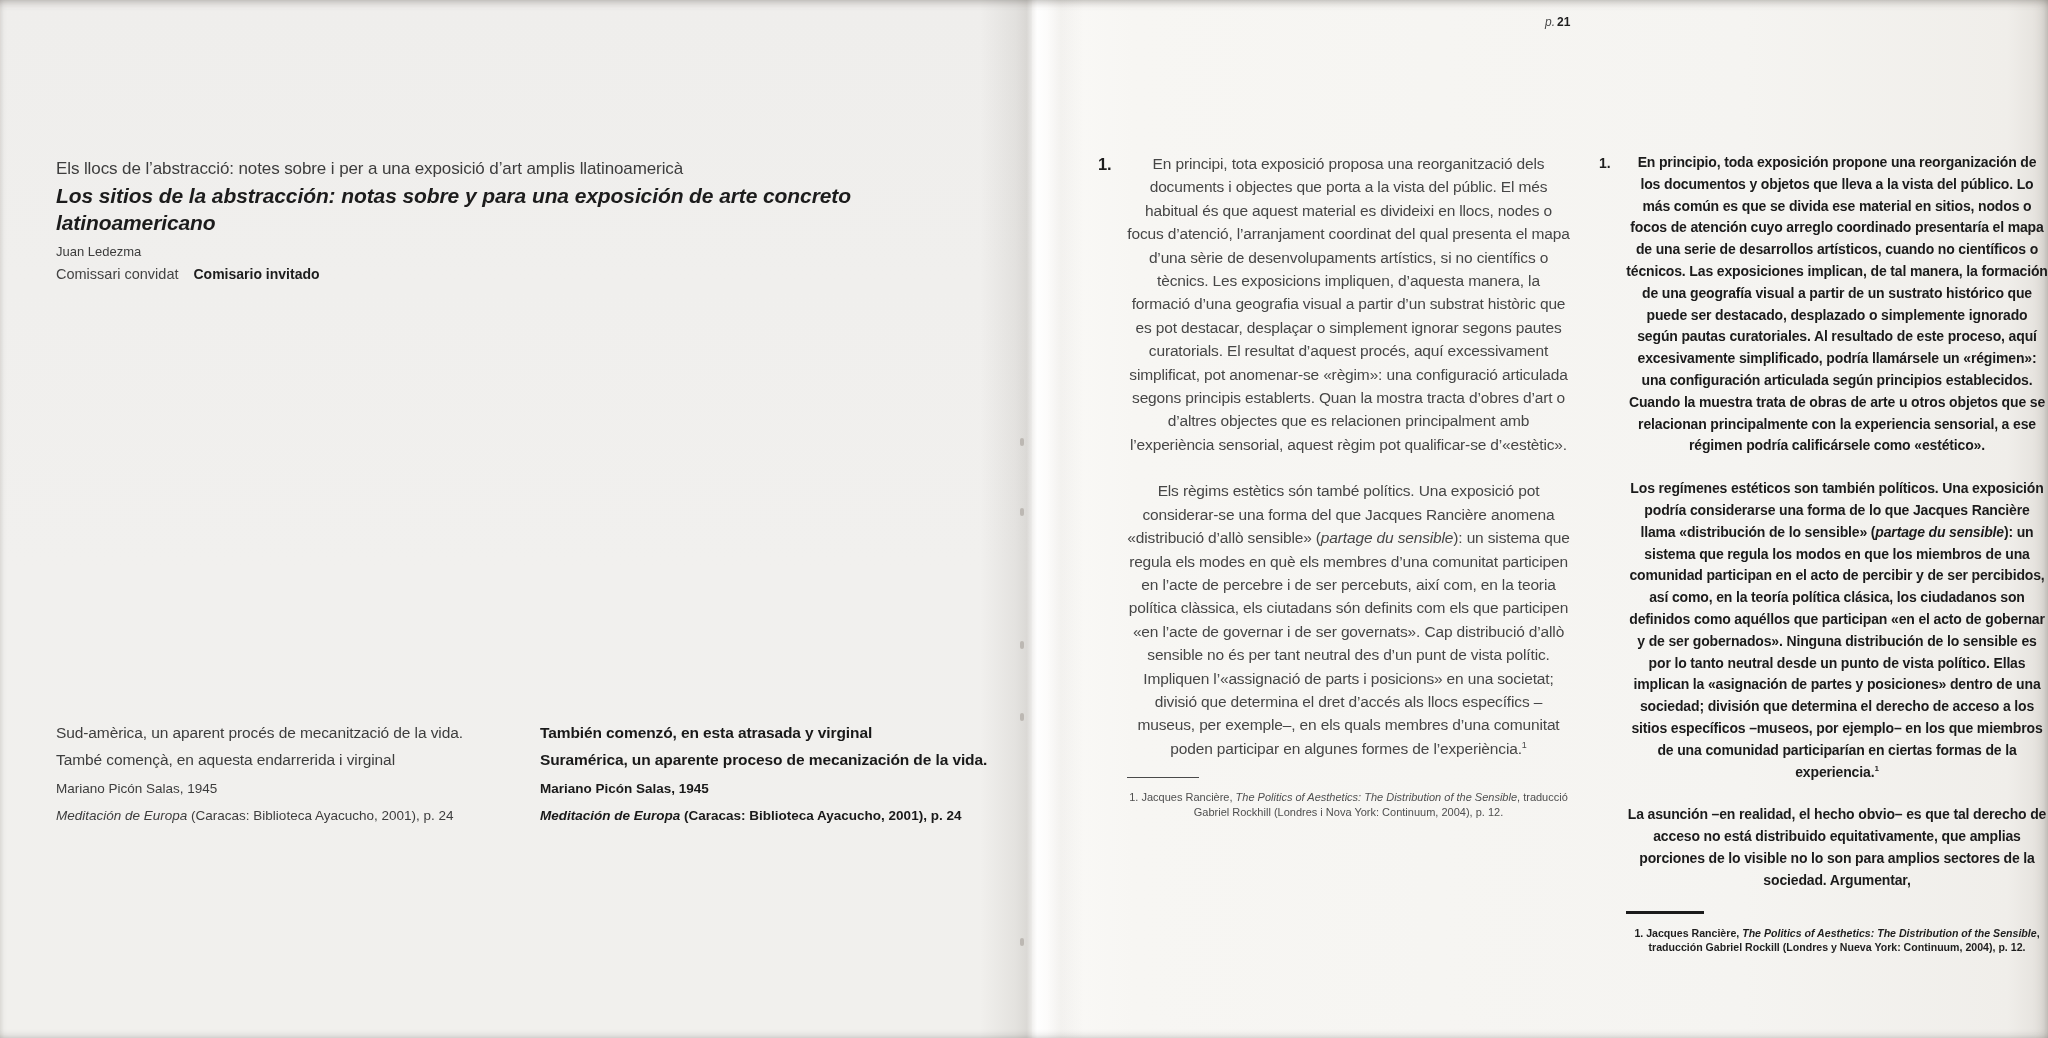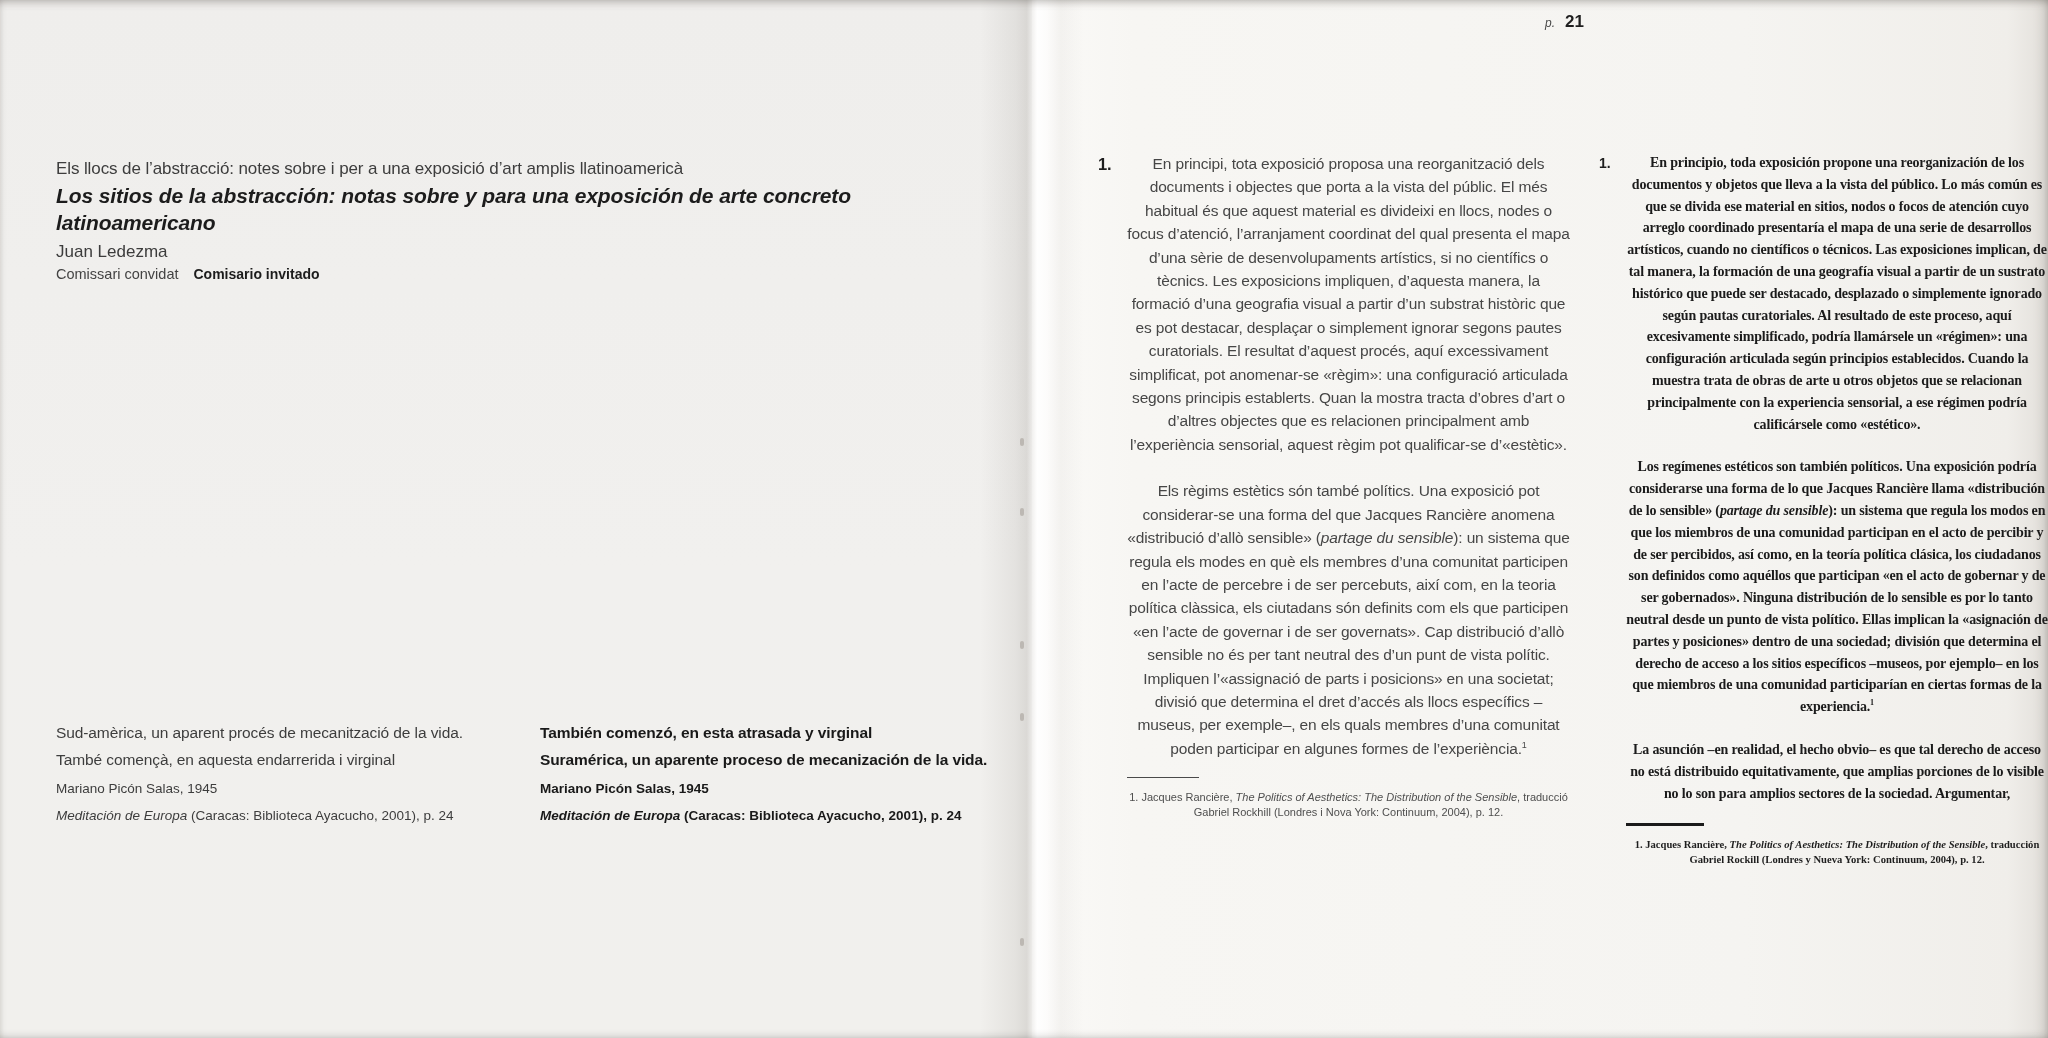--- a/index.html
+++ b/index.html
@@ -43,53 +43,53 @@
     position:absolute; left:40px; width:4px; height:8px; border-radius:2px;
     background:#b6b2ac; opacity:.85;
   }
 
   
   .title-block { position:absolute; left:56px; top:155px; width:810px; }
   .t-ca { font-size:17px; font-weight:400; color:#3d3d3d; line-height:27px; letter-spacing:-.1px; }
   .t-es { font-size:21px; font-weight:700; color:#1c1c1c; line-height:27px; letter-spacing:-.1px;font-style:italic; }
 
   .author-block { position:absolute; left:56px; top:241px; }
-  .author { font-size:17px; color:#3c3c3c; line-height:21px; }
+  .author { font-size:13px; color:#3c3c3c; line-height:21px; }
   .roles { margin-top:3px; white-space:nowrap; }
   .role-ca { font-size:14.5px; color:#434343; }
   .role-es { font-size:14px; font-weight:700; color:#1c1c1c; margin-left:15px; }
 
   .quote { position:absolute; top:719px; width:478px; }
   .quote.ca { left:56px; color:#3d3d3d; }
   .quote.es { left:540px; color:#191919; font-weight:700; }
   .q-line { font-size:15.5px; line-height:27px; letter-spacing:-.1px; }
   .q-attr { font-size:13.5px; line-height:29px; margin-top:1px; }
   .q-src  { font-size:13.5px; line-height:26px; }
   .q-src .it { font-style:italic; }
 
   
   .folio { position:absolute; left:513px; top:12px; white-space:nowrap; }
   .folio-p { font-style:italic; font-size:12px; color:#4a4a4a; }
-  .folio-n { font-weight:700; font-size:17px; color:#1f1f1f; margin-left:10px; }
+  .folio-n { font-weight:700; font-size:12px; color:#1f1f1f; margin-left:2px; }
 
   .col { position:absolute; top:152px; }
   .col .num { position:absolute; left:0; top:1px; font-weight:700; color:#1e1e1e; }
   .col-body p { text-align:center; }
   .col sup { font-size:.58em; vertical-align:super; line-height:0; }
 
   .col.ca { left:66px; width:472px; color:#464646;
             font-size:15.5px; line-height:23.4px; letter-spacing:-.15px; }
   .col.ca .num { font-size:16.5px; }
   .col.ca .col-body { margin-left:29px; }
   .col.ca .col-body p + p { margin-top:23px; }
 
   .col.es { left:567px; width:449px; color:#1b1b1b; font-weight:700;
             font-size:14px; line-height:21.8px; letter-spacing:-.15px; }
   .col.es .num { font-size:14px; }
-  .col.es .col-body { margin-left:27px;font-family:Liberation Serif, serif; }
+  .col.es .col-body { margin-left:27px; }
   .col.es .col-body p + p { margin-top:21px; }
 
   .fn-rule { width:72px; border:none; border-top:1.5px solid #4a4a4a; margin-top:17px; }
   .col.es .fn-rule { width:78px; border-top:3.5px solid #1b1b1b; margin-top:19px; }
 
   .footnote { margin-top:12px; font-size:11px; line-height:15px;
               color:#4e4e4e; font-weight:400; letter-spacing:0; }
   .col.es .footnote { font-size:10.6px; line-height:14.5px; color:#1e1e1e; font-weight:700; }
   .footnote i, .para-it { font-style:italic; }
 </style>

